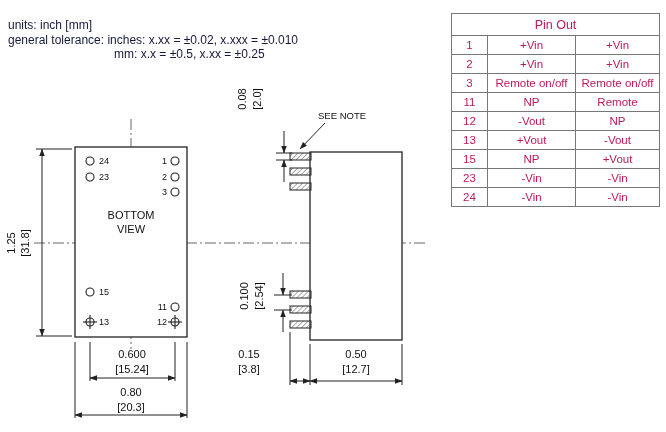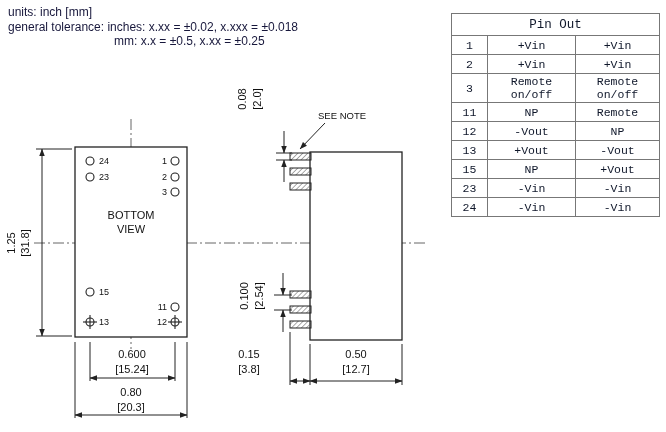--- a/index.html
+++ b/index.html
@@ -1,43 +1,43 @@
 <!DOCTYPE html>
 <html><head>
 <meta charset="utf-8">
 <style>
   * { margin:0; padding:0; box-sizing:border-box; }
   html,body { background:#fff; }
   body { width:666px; height:432px; font-family:"Liberation Sans", sans-serif; }
   .page { position:relative; width:666px; height:432px; background:#fff; overflow:hidden; }
 
-  .notes { position:absolute; left:8px; top:5px; font-size:12px; color:#18183c; line-height:14.5px; white-space:nowrap; }
+  .notes { position:absolute; left:8px; top:18px; font-size:12px; color:#18183c; line-height:14.5px; white-space:nowrap; }
   .notes .indent { margin-left:106px; }
 
-  table.pinout { position:absolute; left:451px; top:13px; border-collapse:collapse; table-layout:fixed; color:#0f172a; background:#fff;font-family:Liberation Mono, monospace; }
+  table.pinout { position:absolute; left:451px; top:13px; border-collapse:collapse; table-layout:fixed; color:#be185d; background:#fff; }
   table.pinout th, table.pinout td { border:1px solid #777; font-weight:normal; text-align:center; vertical-align:middle; padding:1px 2px; }
   table.pinout .title-cell { height:22px; font-size:12.5px; }
   table.pinout .hdr { height:34px; font-size:12px; white-space:pre-line; }
   table.pinout td { height:19px; font-size:11.5px; }
 
   svg.drawing { position:absolute; left:0; top:0; }
   svg.drawing text { fill:#111; font-family:"Liberation Sans", sans-serif; }
   .dimtxt { font-size:11px; }
   .pintxt { font-size:9px; }
   .bvtxt  { font-size:11px; }
   .notetxt{ font-size:9.5px; }
 </style>
 </head>
 <body>
 
 <div class="page">
 
   <div class="notes">
     <div>units: inch [mm]</div>
-    <div>general tolerance: inches: x.xx = ±0.02, x.xxx = ±0.018</div>
+    <div>general tolerance: inches: x.xx = ±0.02, x.xxx = ±0.010</div>
     <div class="indent">mm: x.x = ±0.5, x.xx = ±0.25</div>
   </div>
 
   <table class="pinout">
     <colgroup>
         <col style="width:36px">
         <col style="width:88px">
         <col style="width:84px">
       </colgroup>
     <thead>

